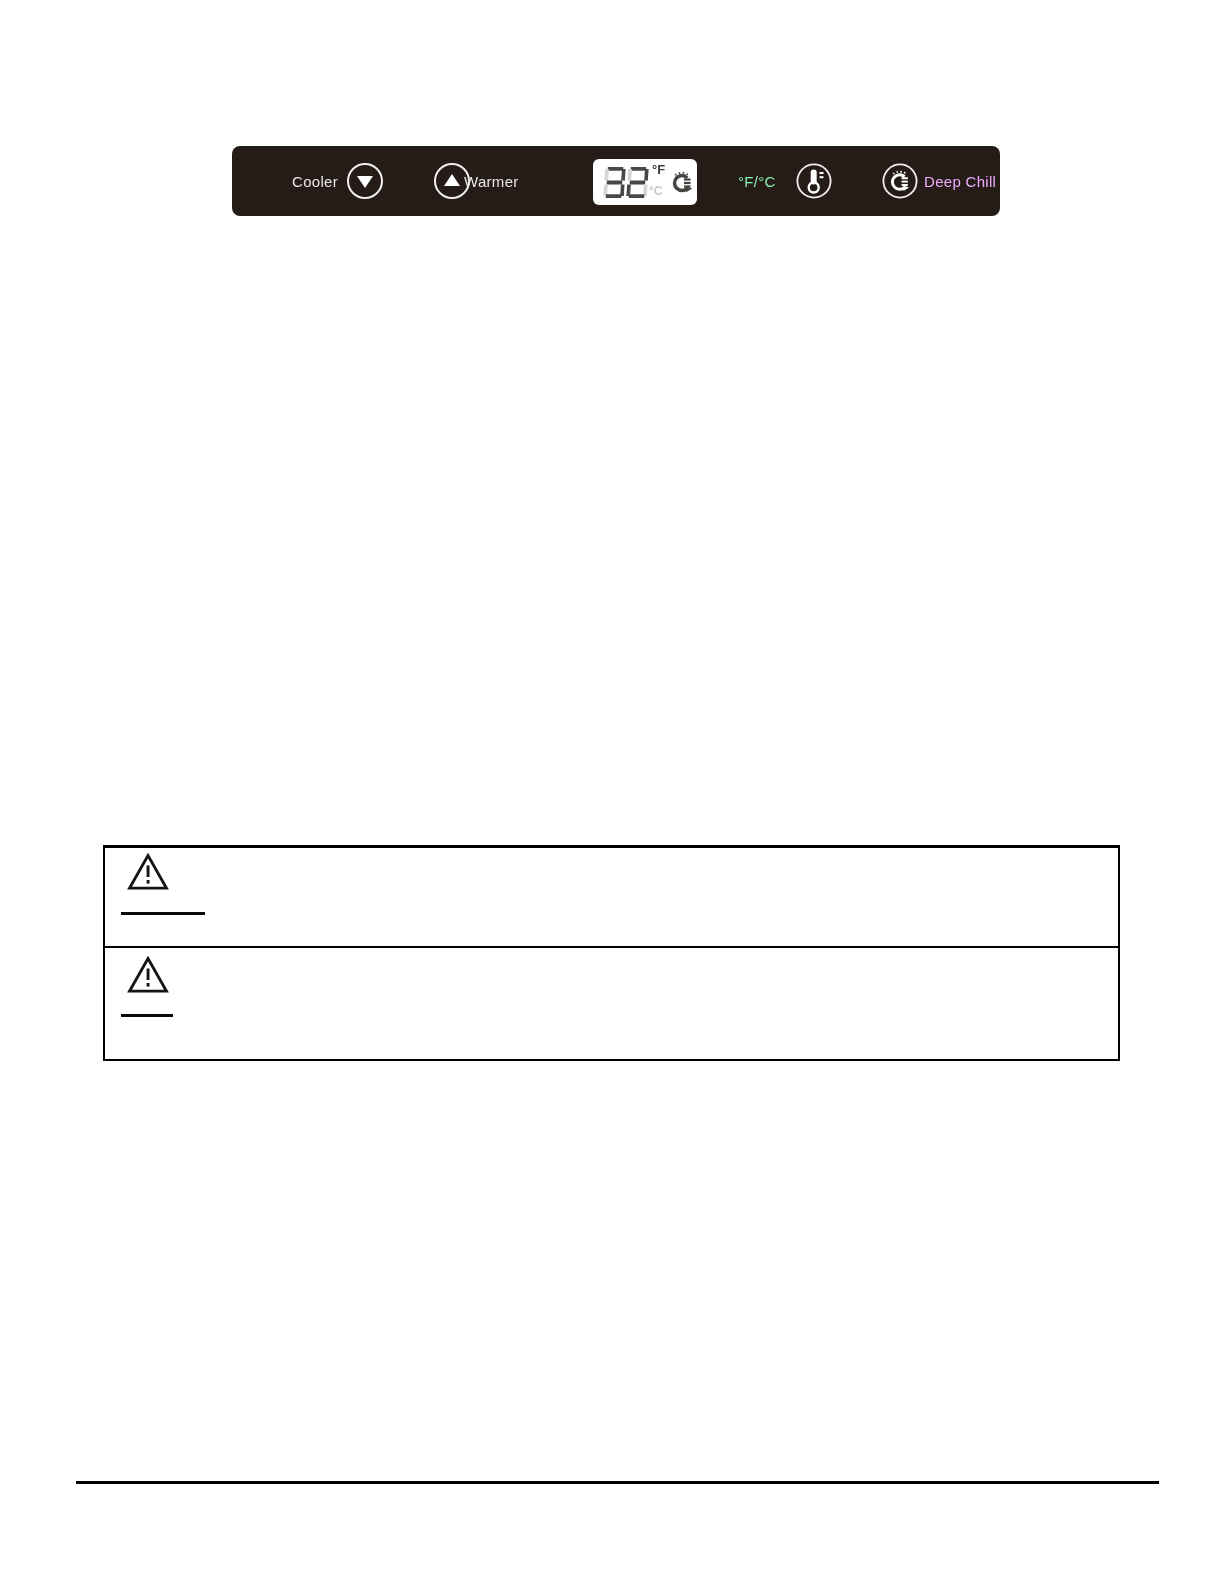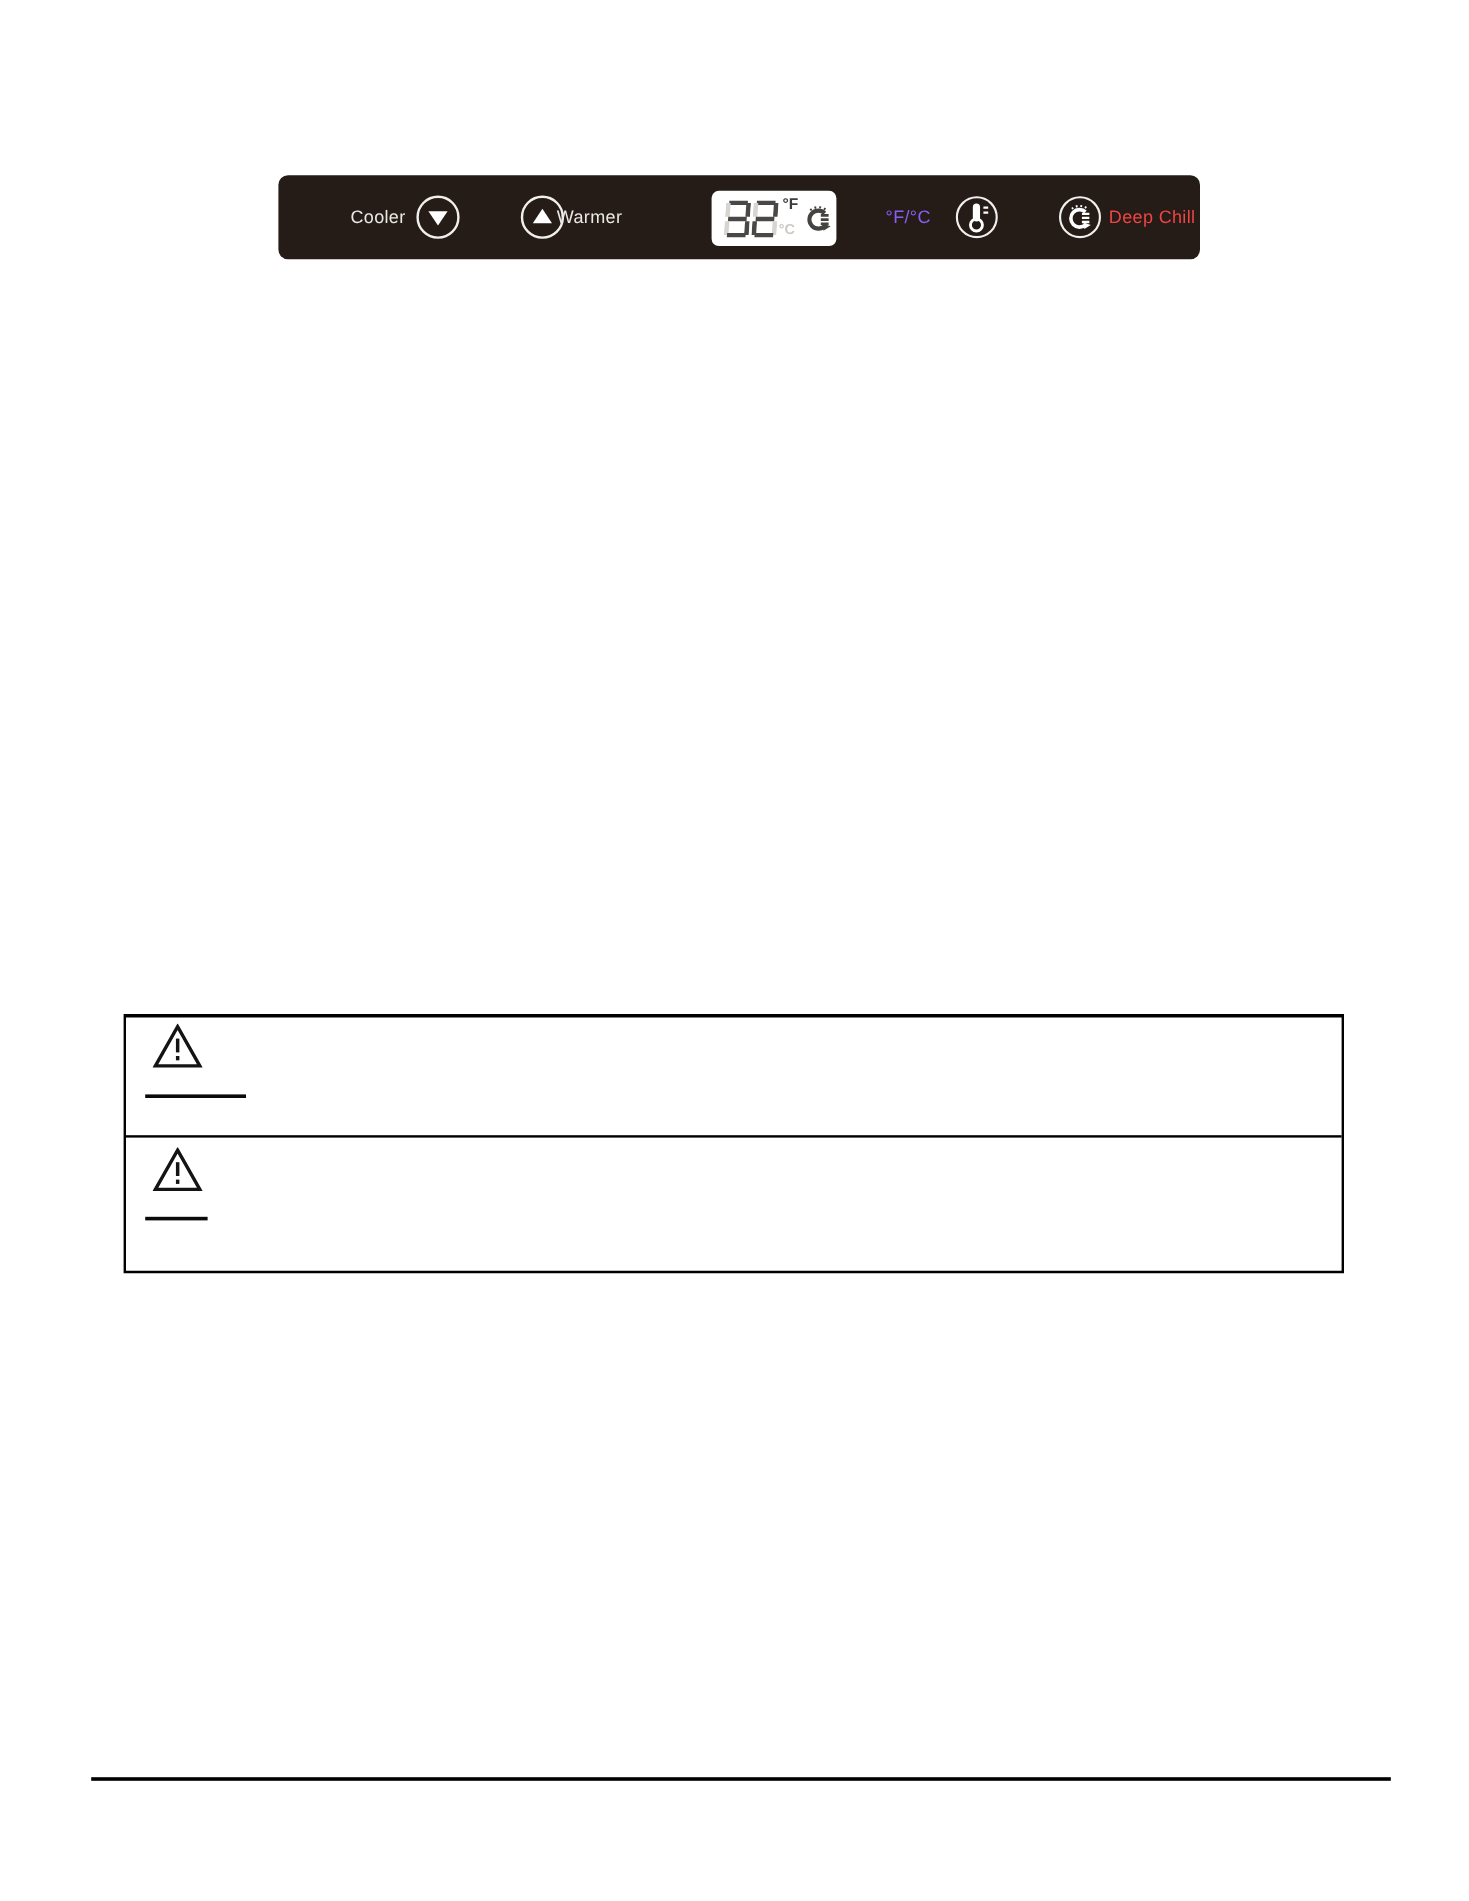--- a/index.html
+++ b/index.html
@@ -147,21 +147,21 @@
         <path d="M18.3,11.7 A7.5,7.5 0 1 0 18.3,22.3" fill="none" stroke="#45433f" stroke-width="3.4"></path>
         <polygon points="16.6,20.2 23.2,22.6 17.2,26.2" fill="#45433f"></polygon>
         <path d="M6.2,9.2 A10.5,10.5 0 0 1 19.8,9.2" fill="none" stroke="#45433f" stroke-width="1.8" stroke-dasharray="1.6 2.4"></path>
         <line x1="15" y1="13.5" x2="21.5" y2="13.5" stroke="#45433f" stroke-width="2.2"></line>
         <line x1="15" y1="17" x2="21.5" y2="17" stroke="#45433f" stroke-width="2.2"></line>
         <line x1="15" y1="20.5" x2="21.5" y2="20.5" stroke="#45433f" stroke-width="2.2"></line>
       </svg>
     </span>
   </div>
 
-  <span class="panel-label lbl-fc" style="color: #8b5cf6;">°F/°C</span>
+  <span class="panel-label lbl-fc" style="color: #86efac;">°F/°C</span>
 
   <button class="circle-btn btn-thermo">
     <svg width="36" height="36" viewBox="0 0 36 36">
       <circle cx="18" cy="18" r="16.6" fill="none" stroke="#f1efed" stroke-width="1.8"></circle>
       <rect x="14.7" y="6.5" width="6" height="15" rx="3" fill="#ffffff"></rect>
       <circle cx="17.7" cy="24.5" r="5" fill="none" stroke="#ffffff" stroke-width="2.4"></circle>
       <line x1="23.5" y1="10" x2="27.5" y2="10" stroke="#ffffff" stroke-width="2"></line>
       <line x1="23.5" y1="14.2" x2="27.5" y2="14.2" stroke="#ffffff" stroke-width="2"></line>
     </svg>
   </button>
@@ -171,21 +171,21 @@
       <circle cx="18" cy="18" r="16.6" fill="none" stroke="#f1efed" stroke-width="1.8"></circle>
       <path d="M22.6,13.6 A7.3,7.3 0 1 0 22.6,24.4" fill="none" stroke="#ffffff" stroke-width="3"></path>
       <polygon points="21,22.4 27,24.6 21.6,27.9" fill="#ffffff"></polygon>
       <path d="M11.2,11 A10.3,10.3 0 0 1 24.4,11" fill="none" stroke="#ffffff" stroke-width="1.7" stroke-dasharray="1.5 2.3"></path>
       <line x1="19.6" y1="15.2" x2="25.8" y2="15.2" stroke="#ffffff" stroke-width="2"></line>
       <line x1="19.6" y1="18.6" x2="25.8" y2="18.6" stroke="#ffffff" stroke-width="2"></line>
       <line x1="19.6" y1="22" x2="25.8" y2="22" stroke="#ffffff" stroke-width="2"></line>
     </svg>
   </button>
 
-  <span class="panel-label lbl-chill" style="color: #ef4444;">Deep Chill</span>
+  <span class="panel-label lbl-chill" style="color: #f0abfc;">Deep Chill</span>
 </div>
 
 <div class="notice-table">
   <div class="notice-row notice-row-1">
     <span class="warn-icon warn-icon-1">
       <svg width="42" height="38" viewBox="0 0 42 38">
         <polygon points="21,2.5 39.5,35.2 2.5,35.2" fill="none" stroke="#141414" stroke-width="2.8" stroke-linejoin="miter"></polygon>
         <rect x="19.6" y="12.5" width="2.9" height="11.5" fill="#141414"></rect>
         <rect x="19.6" y="27" width="2.9" height="3.6" fill="#141414"></rect>
       </svg>

